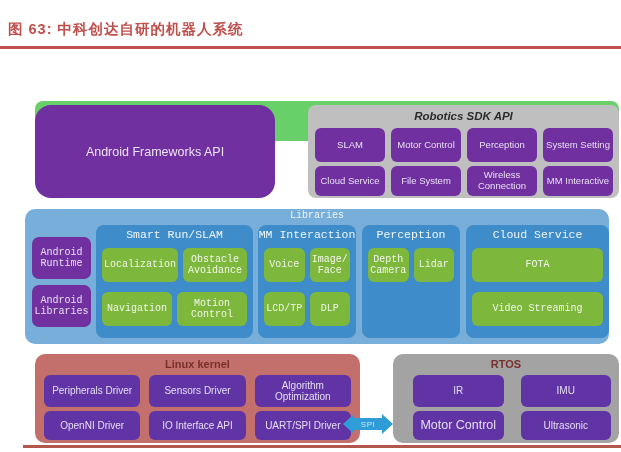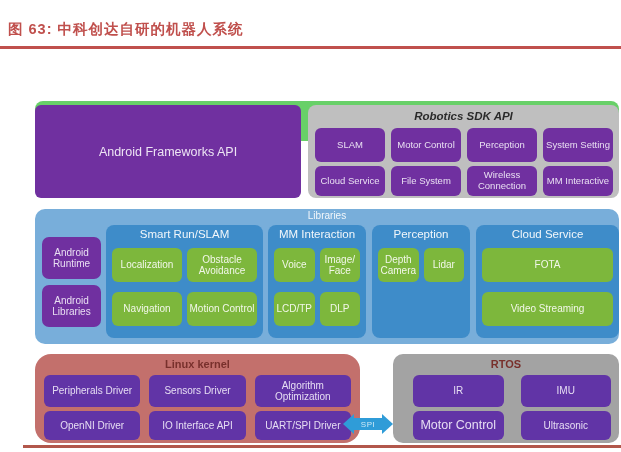--- a/index.html
+++ b/index.html
@@ -7,37 +7,37 @@
         font-family:"Liberation Sans",sans-serif;}
   .fig-title{position:absolute;left:8px;top:20px;font-size:14.5px;font-weight:bold;
         color:#C0504D;letter-spacing:1px;}
   .title-rule{position:absolute;left:0;top:46px;width:621px;height:3px;background:#C0504D;}
   .bottom-rule{position:absolute;left:23px;top:445px;width:598px;height:3px;background:#B2574B;}
 
   .apps-bar{position:absolute;left:35px;top:57px;width:584px;height:40px;background:#68D068;
         border-radius:8px;display:flex;align-items:center;justify-content:center;
         font-size:13px;font-weight:600;color:#24602B;margin-top:44px;}
 
-  .afw{position:absolute;left:35px;top:105px;width:266px;height:93px;background:#7030A0;
-        border-radius:6px;display:flex;align-items:center;justify-content:center;
+  .afw{position:absolute;left:35px;top:105px;width:240px;height:93px;background:#7030A0;
+        border-radius:16px;display:flex;align-items:center;justify-content:center;
         color:#EDE4F4;font-size:12.5px;}
 
   .sdk{position:absolute;left:308px;top:105px;width:311px;height:93px;background:#BFBFBF;
         border-radius:8px;}
   .sdk-title{position:absolute;left:0;top:5px;width:100%;text-align:center;font-size:11.5px;
         font-weight:600;color:#2B2B2B;font-style:italic;}
   .sdk-row{position:absolute;left:7px;right:6px;display:flex;gap:6px;}
   .sdk-row1{top:23px;height:34px;}
   .sdk-row2{top:61px;height:30px;}
   .pblk{flex:1;background:#7030A0;border-radius:6px;display:flex;align-items:center;
         justify-content:center;text-align:center;color:#E9DFF2;font-size:9.5px;line-height:1.15;
         padding:9px 2px;}
 
-  .libs{position:absolute;left:35px;top:209px;width:584px;height:135px;background:#78AEDA;
-        border-radius:10px;}
+  .libs{position:absolute;left:25px;top:209px;width:584px;height:135px;background:#78AEDA;
+        border-radius:10px;font-family:Liberation Mono, monospace;}
   .libs-title{position:absolute;left:0;top:1px;width:100%;text-align:center;font-size:10px;
         color:#F2F7FB;}
   .aos-blk{position:absolute;left:7px;width:59px;background:#7030A0;border-radius:7px;
         display:flex;align-items:center;justify-content:center;text-align:center;
         color:#E9DFF2;font-size:10px;line-height:1.15;}
   .aos1{top:28px;height:42px;}
   .aos2{top:76px;height:42px;}
   .group{position:absolute;top:16px;height:113px;background:#3E8CC9;border-radius:8px;}
   .grp-smart{left:71px;width:157px;}
   .grp-mm{left:233px;width:98px;}
@@ -46,21 +46,21 @@
   .grp-title{position:absolute;left:0;top:3px;width:100%;text-align:center;font-size:11.5px;
         color:#F2F7FB;}
   .grp-row{position:absolute;left:6px;right:6px;display:flex;gap:5px;}
   .grp-row1{top:23px;height:34px;}
   .grp-row2{top:67px;height:34px;}
   .gblk{flex:1;background:#7DB73C;border-radius:6px;display:flex;align-items:center;
         justify-content:center;text-align:center;color:#F2F7E9;font-size:10px;line-height:1.15;
         padding:1px 2px;}
 
   .kernel{position:absolute;left:35px;top:354px;width:325px;height:89px;background:#C3706C;
-        border-radius:16px;}
+        border-radius:10px;}
   .rtos{position:absolute;left:393px;top:354px;width:226px;height:89px;background:#a3a3a3;
         border-radius:10px;}
   .rust-title{position:absolute;left:0;top:4px;width:100%;text-align:center;font-size:11px;
         font-weight:600;color:#78302C;}
   .kr-row{position:absolute;display:flex;}
   .kernel .kr-row{left:9px;right:9px;gap:9px;}
   .rtos .kr-row{left:20px;right:8px;gap:17px;}
   .kr-row1{top:21px;height:32px;}
   .kr-row2{top:57px;height:29px;}
   .dblk{flex:1;background:#6134A6;border-radius:6px;display:flex;align-items:center;

